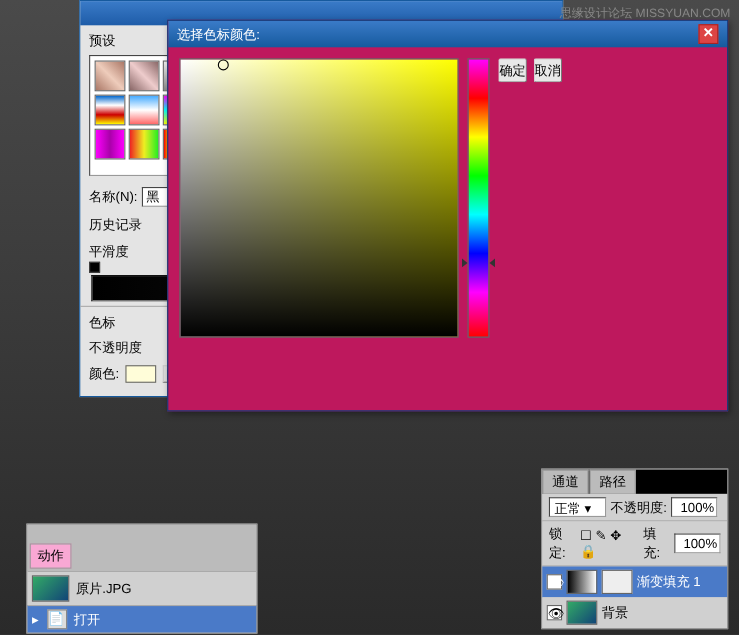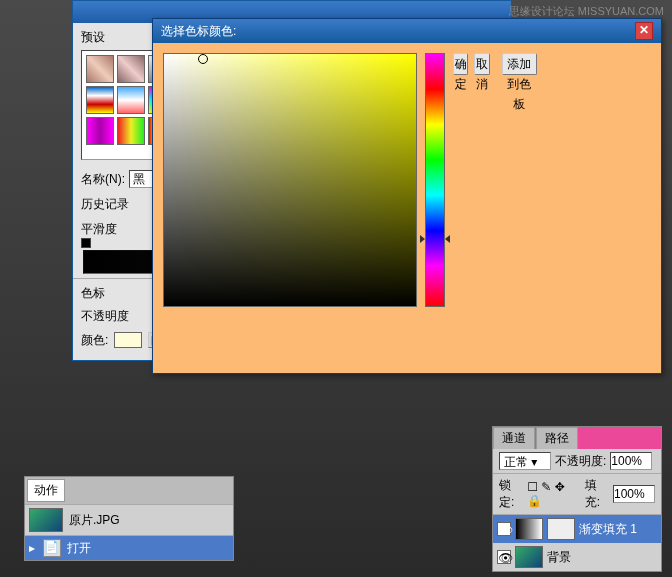--- a/index.html
+++ b/index.html
@@ -25,21 +25,21 @@
 .stop-handle { position: absolute; top: -12px; left: -4px; width: 10px; height: 10px; background: #000; border: 1px solid #444; }
 
 .color-stops-section { padding: 6px 8px; border-top: 1px solid #aaa; }
 .stops-row { display: flex; align-items: center; gap: 6px; margin: 4px 0; }
 .color-swatch-sm { width: 28px; height: 16px; border: 1px solid #666; background: #fffdd9; }
 .play-btn { width: 16px; height: 16px; border: 1px outset #ccc; background: #ddd; text-align: center; line-height: 14px; }
 .field-short { width: 40px; border: 1px inset #999; height: 18px; text-align: center; background: #fff; }
 .btn-small { border: 1px outset #ccc; background: #e4e4e4; padding: 1px 8px; height: 20px; }
 
 
-.color-picker { position: absolute; left: 152px; top: 18px; width: 510px; height: 356px; background: #fdba74; border: 1px solid #0a3d7a; z-index: 10; box-shadow: 2px 2px 6px rgba(0,0,0,0.4); }
+.color-picker { position: absolute; left: 152px; top: 18px; width: 510px; height: 356px; background: #be185d; border: 1px solid #0a3d7a; z-index: 10; box-shadow: 2px 2px 6px rgba(0,0,0,0.4); }
 .cp-title { background: linear-gradient(to bottom, #3a7bc8, #165a9e); color: #fff; padding: 4px 8px; display: flex; justify-content: space-between; align-items: center; height: 24px; }
 .close-x { width: 18px; height: 18px; background: #d44; border: 1px solid #a22; color: #fff; text-align: center; line-height: 14px; font-weight: bold; cursor: pointer; }
 .cp-body { padding: 10px; display: flex; gap: 8px; }
 
 .sv-box { width: 254px; height: 254px; position: relative; background: linear-gradient(to bottom, rgba(0,0,0,0), #000), linear-gradient(to right, #fff, #ffff00); border: 1px solid #666; }
 .sv-cursor { position: absolute; left: 34px; top: 0px; width: 10px; height: 10px; border: 1px solid #000; border-radius: 50%; }
 
 .hue-strip { width: 20px; height: 254px; background: linear-gradient(to bottom, #f0f, #f00 14%, #ff0 28%, #0f0 42%, #0ff 56%, #00f 70%, #f0f 84%, #f00); border: 1px solid #666; position: relative; }
 .hue-strip::before, .hue-strip::after { content: ''; position: absolute; top: 72%; width: 0; height: 0; border-top: 4px solid transparent; border-bottom: 4px solid transparent; }
 .hue-strip::before { left: -6px; border-left: 5px solid #333; }
@@ -61,39 +61,39 @@
 
 .values2 { position: absolute; left: 572px; top: 170px; display: grid; grid-template-columns: auto 36px auto; gap: 5px 3px; align-items: center; }
 .values2 input[type="text"] { width: 34px; height: 18px; border: 1px inset #999; text-align: left; padding-left: 3px; background: #fff; }
 
 .web-row { position: absolute; left: 170px; top: 322px; display: flex; align-items: center; gap: 4px; }
 .hex-row { position: absolute; left: 442px; top: 326px; display: flex; align-items: center; gap: 4px; }
 .hex-row input { width: 56px; height: 18px; border: 1px solid #3a7bc8; background: #cde3ff; padding-left: 3px; }
 
 
 .panel-tabs { position: absolute; right: 10px; top: 426px; width: 170px; background: #d0d0d0; border: 1px solid #888; }
-.tab-row { display: flex; background: #ec4899; text-align: center; }
+.tab-row { display: flex; background: #000000; text-align: center; }
 .tab { padding: 2px 8px; background: #d0d0d0; border: 1px solid #999; border-bottom: none; margin-right: 1px; }
 .tab.inactive { background: #bbb; }
 
 .opacity-row, .lock-row { display: flex; align-items: center; padding: 3px 6px; gap: 4px; background: #d0d0d0; border-bottom: 1px solid #aaa; }
 .dropdown { border: 1px inset #999; background: #fff; padding: 1px 4px; height: 18px; width: 52px; }
-.pct-input { width: 42px; border: 1px inset #999; height: 18px; padding-right: 2px; background: #fff; }
+.pct-input { width: 42px; border: 1px inset #999; height: 18px; text-align: right; padding-right: 2px; background: #fff; }
 
 .layer-row { display: flex; align-items: center; padding: 3px 4px; gap: 4px; background: #4a7ac8; color: #fff; }
 .layer-row.bg-row { background: #d0d0d0; color: #000; }
 .eye { width: 14px; height: 14px; border: 1px solid #666; background: #fff; }
 .thumb { width: 28px; height: 22px; border: 1px solid #666; background: linear-gradient(to right, #000, #fff); }
 .thumb2 { width: 28px; height: 22px; border: 1px solid #666; background: #eee; }
 
 
 .history-panel { position: absolute; left: 24px; top: 476px; width: 210px; background: #d0d0d0; border: 1px solid #888; }
 .hp-tabs { display: flex; padding: 2px; gap: 2px; background: #bbb; }
 .hp-tab { padding: 2px 6px; background: #d0d0d0; border: 1px solid #999; }
-.hp-tab.inactive { background: #ffffff; }
+.hp-tab.inactive { background: #f9a8d4; margin-top: 15px; }
 .hp-row { display: flex; align-items: center; padding: 3px 4px; gap: 6px; background: #d0d0d0; border-top: 1px solid #aaa; }
 .hp-row.active { background: #4a7ac8; color: #fff; }
 .hp-thumb { width: 34px; height: 24px; background: linear-gradient(135deg, #3a6, #147); border: 1px solid #666; }
 .hp-icon { width: 18px; height: 18px; background: #ddd; border: 1px solid #888; }
 </style>
 </head>
 <body>
 
 <div class="dark-bg"></div>
 <div class="watermark">思缘设计论坛  MISSYUAN.COM</div>
@@ -162,21 +162,20 @@
   </div>
   <div class="cp-body">
     <div class="sv-box">
       <div class="sv-cursor"></div>
     </div>
     <div class="hue-strip"></div>
     <div class="cp-buttons">
       <div class="cp-btn">确定</div>
       <div class="cp-btn">取消</div>
       <div style="height:6px"></div>
-      <div class="cp-btn">添加到色板</div>
     </div>
   </div>
 </div>
 
 <div class="values">
   <label class="radio-lbl">
       <input type="radio" checked="" style="">
       <span>H:</span>
     </label>
   <input type="text" value="60" style="">

